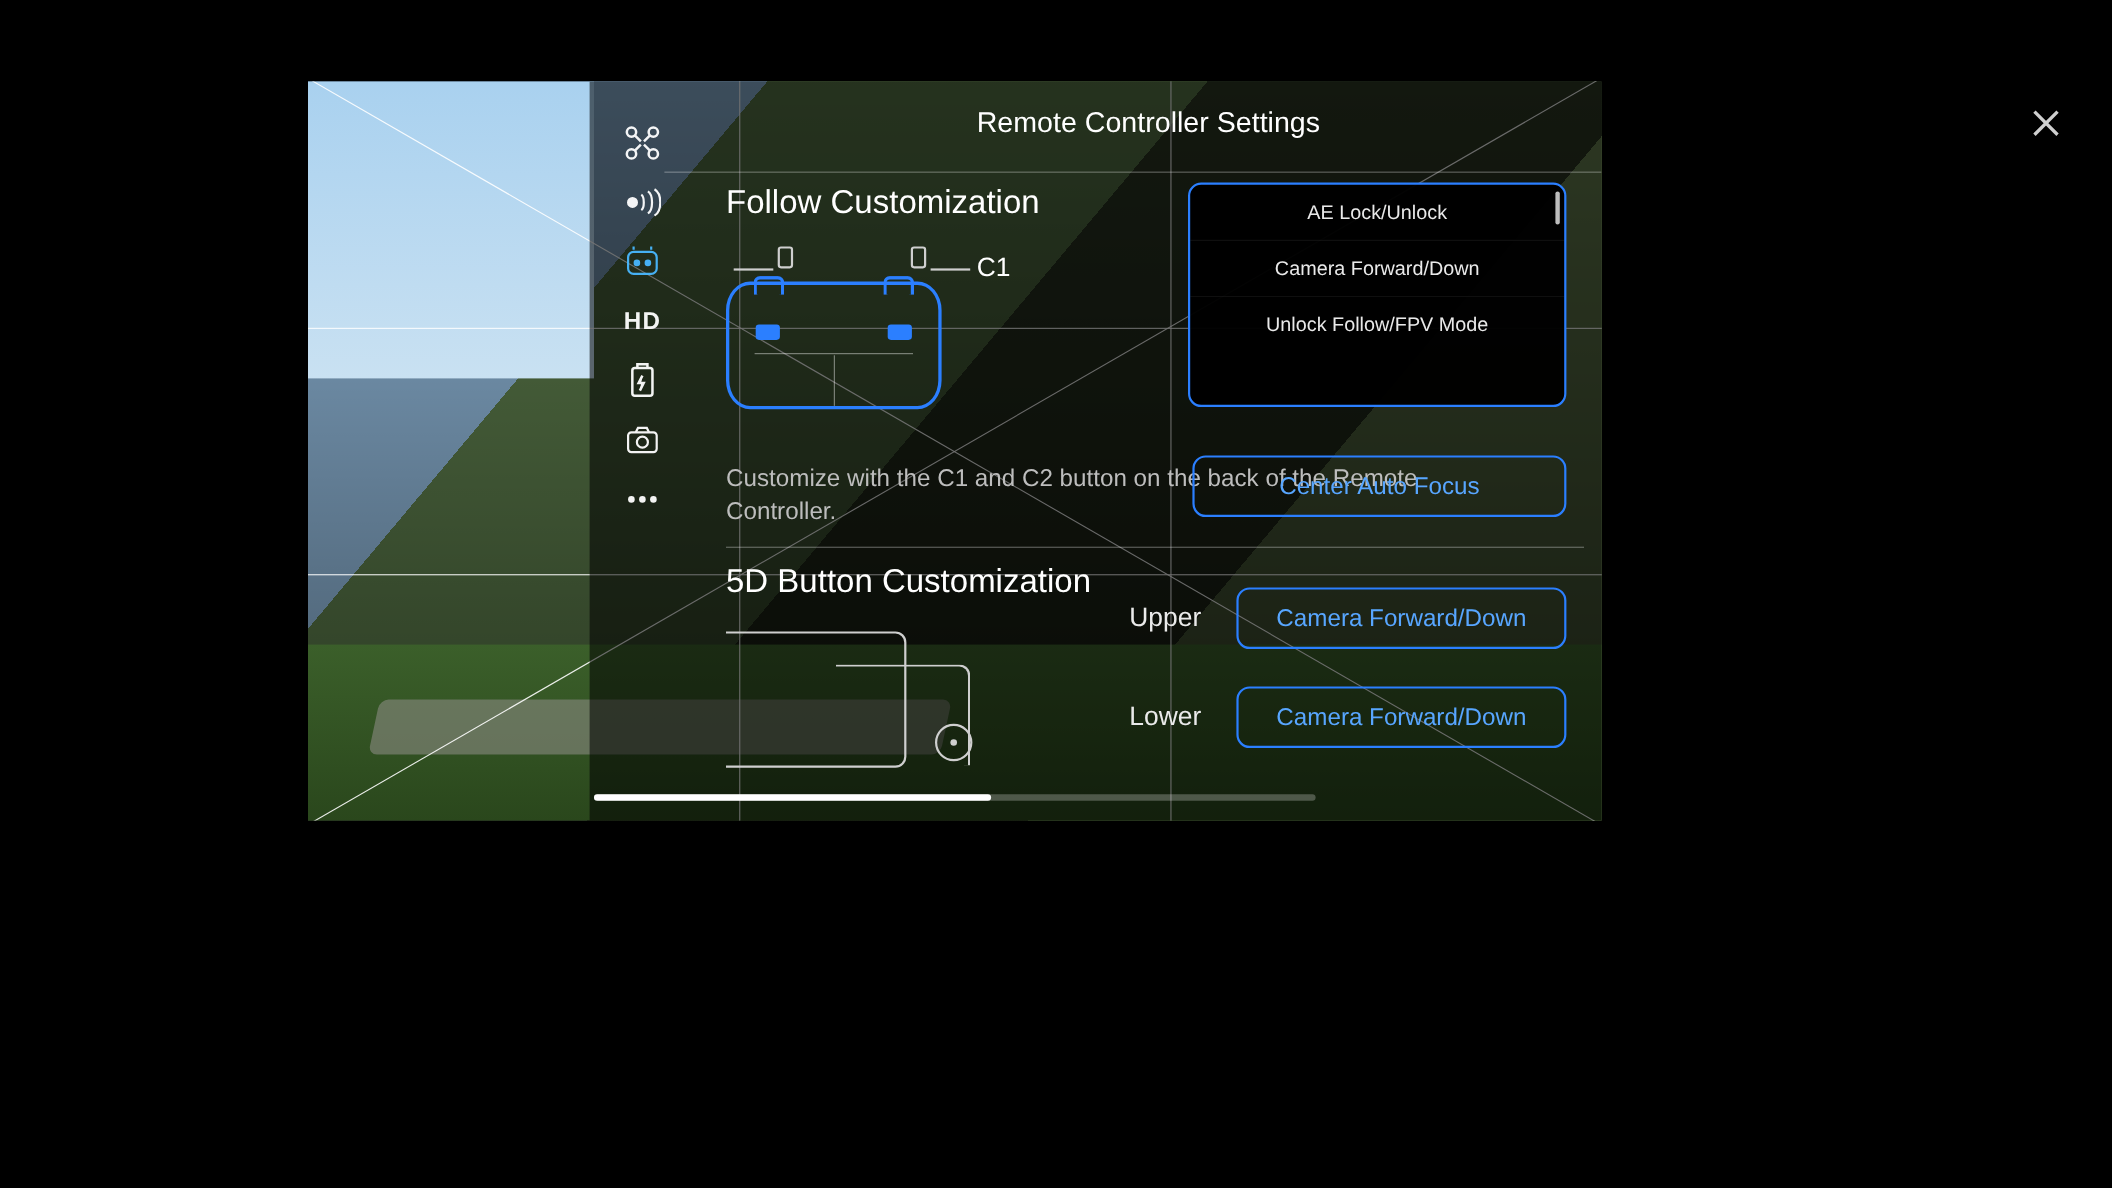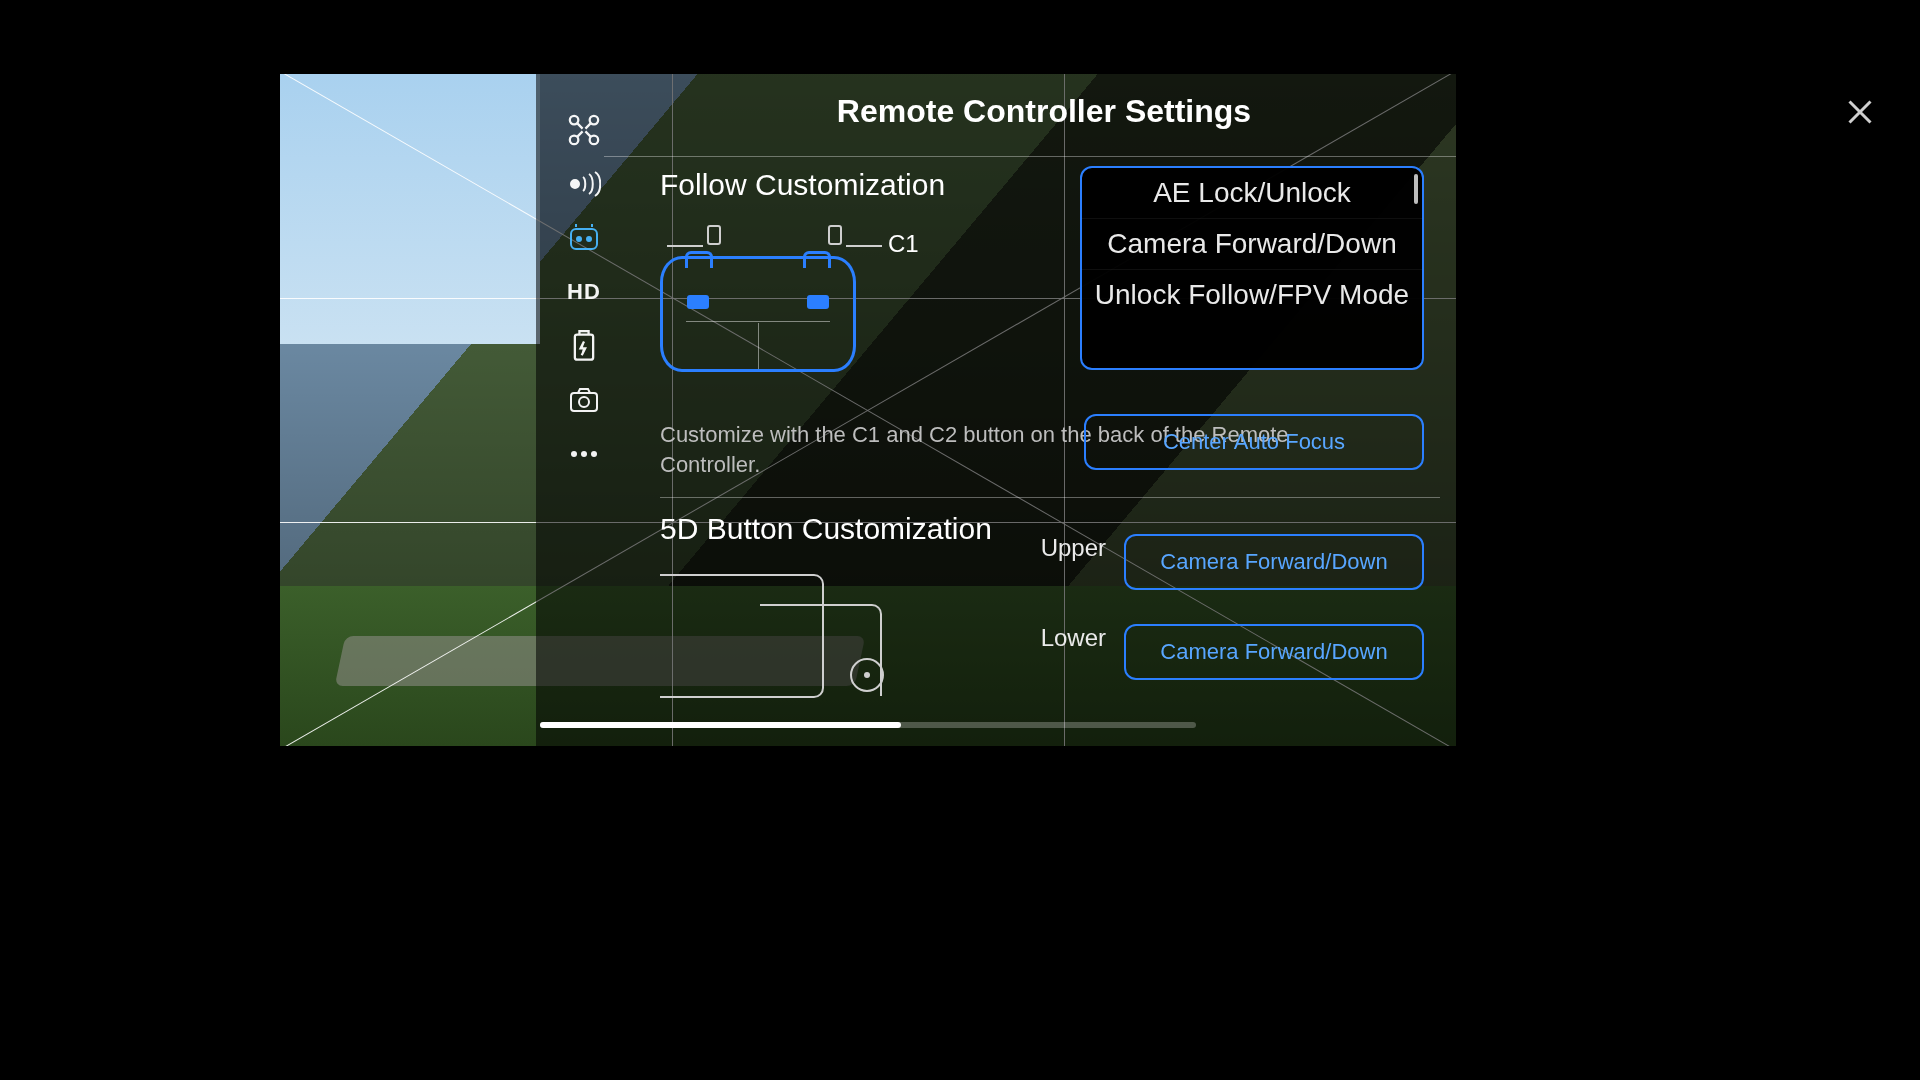--- a/index.html
+++ b/index.html
@@ -46,21 +46,21 @@
   .shade{position:absolute;top:0;bottom:0;left:256px;right:0;background:rgba(0,0,0,.55)}
 
   
   .rail{position:absolute;left:256px;top:0;bottom:0;width:96px;display:flex;flex-direction:column;align-items:center;gap:18px;padding-top:38px}
   .rail .item{width:36px;height:36px;display:flex;align-items:center;justify-content:center;color:#fff;opacity:.95}
   .rail .item.active{color:#49b8ff}
   .rail .hd{font-weight:700;font-size:22px;letter-spacing:1px;color:#fff}
 
   
   .hdr{position:absolute;left:352px;right:0;top:0;height:74px;display:flex;align-items:center}
-  .hdr h1{margin:0 auto;font-size:32px;font-weight:700;color:#fff}
+  .hdr h1{margin:0 auto;font-size:26px;font-weight:400;color:#fff}
   
 
   .closeAbs{position:absolute;right:32px;top:84px;width:56px;height:56px;display:flex;align-items:center;justify-content:center;color:#cfcfcf;cursor:pointer}
 
   
   .content{position:absolute;left:380px;right:0;top:78px;bottom:0;padding-right:16px}
   .sec-title{font-size:30px;color:#fff;margin:50px 0 28px}
   .sec-title.first{margin-top:16px}
   .hr{height:1px;background:var(--hr);margin:8px 0 8px -28px}
   .hr.top{position:absolute;left:352px;right:0;top:74px;height:1px;background:var(--hr)}
@@ -83,30 +83,30 @@
   .rc-ant.l{left:22px}
   .rc-ant.r{right:22px}
   .rc-body .midline{position:absolute;left:50%;top:58%;width:1px;height:42%;background:rgba(255,255,255,.45)}
   .rc-body .shelf{position:absolute;left:12%;right:12%;top:56%;height:1px;background:rgba(255,255,255,.45)}
   .rc-body .btn{position:absolute;top:36px;width:22px;height:14px;background:var(--accent);border-radius:3px}
   .rc-body .btn.l{left:24px}
   .rc-body .btn.r{right:24px}
 
   
   .optbtn{border:2px solid var(--accent);color:#58a6ff;background:transparent;border-radius:12px;height:56px;min-width:300px;display:inline-flex;align-items:center;justify-content:center;font-size:22px;cursor:pointer}
-  .row{display:flex;gap:18px;margin-top:22px}
+  .row{display:flex;align-items:center;gap:32px;margin-top:22px}
   .row .lbl{font-size:24px;color:#eaeaea;width:78px;text-align:right}
 
   
   .dropdown{
     position:absolute;right:16px;top:-2px;width:340px;height:200px;
     background:rgba(0,0,0,.97);border:2px solid var(--accent);border-radius:12px;
     overflow:hidden;
   }
-  .dropdown .opt{height:50px;display:flex;align-items:center;justify-content:center;color:#e9e9e9;font-size:28px;cursor:pointer}
+  .dropdown .opt{height:50px;display:flex;align-items:center;justify-content:center;color:#e9e9e9;font-size:18px;cursor:pointer}
   .dropdown .opt + .opt{border-top:1px solid rgba(255,255,255,.06)}
   .dropdown .scroll{position:absolute;right:4px;top:6px;width:4px;height:30px;background:#bdbdbd;border-radius:2px}
 
   
   .fd{position:relative;height:160px;margin-left:-20px}
   .fd .frame{position:absolute;left:0;top:0;width:180px;height:120px;border:2px solid #cfcfcf;border-radius:10px}
   .fd .cut{position:absolute;left:120px;top:30px;width:120px;height:90px;border-top:2px solid #cfcfcf;border-right:2px solid #cfcfcf;border-radius:0 10px 0 0}
   .fd .dial{position:absolute;left:210px;top:84px;width:30px;height:30px;border:2px solid #cfcfcf;border-radius:50%}
   .fd .dial::after{content:"";position:absolute;left:50%;top:50%;width:6px;height:6px;background:#cfcfcf;border-radius:50%;transform:translate(-50%,-50%)}
 

